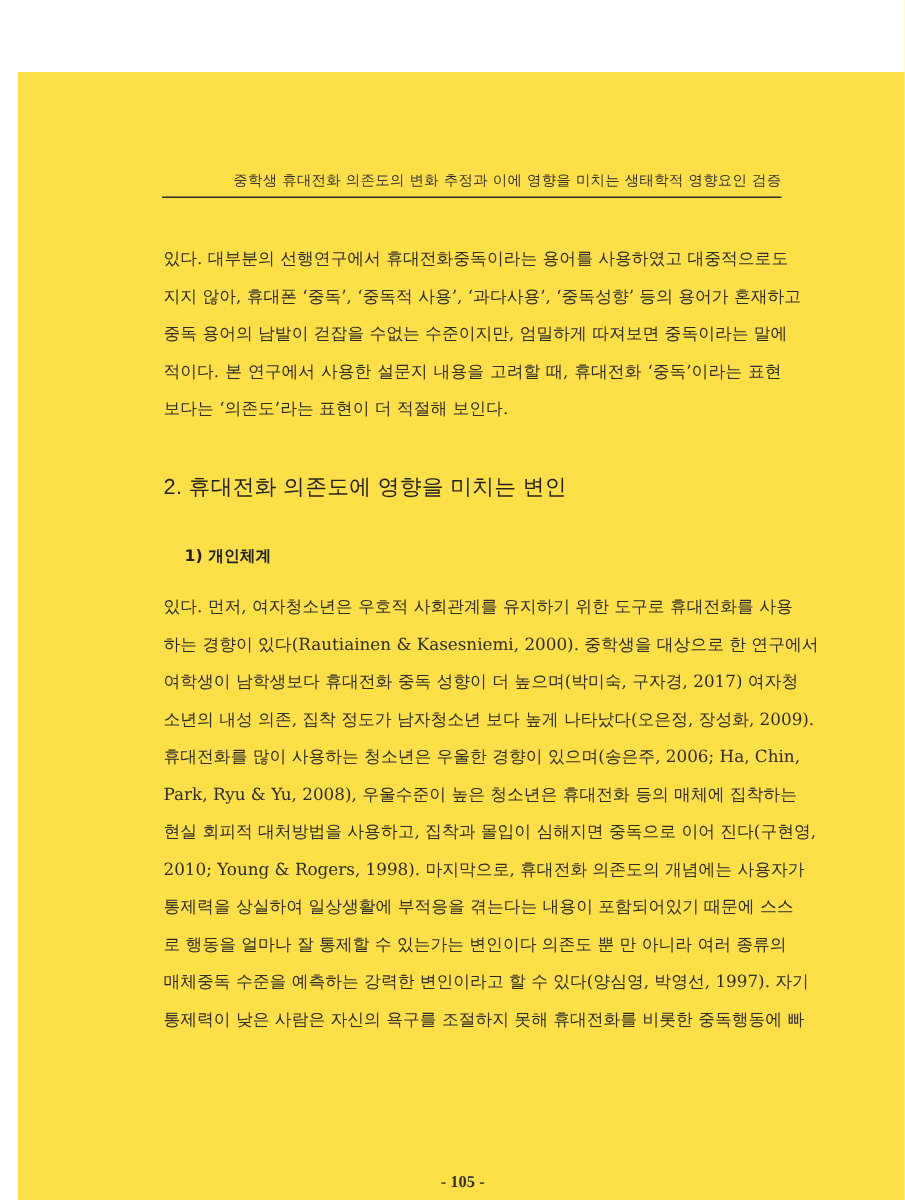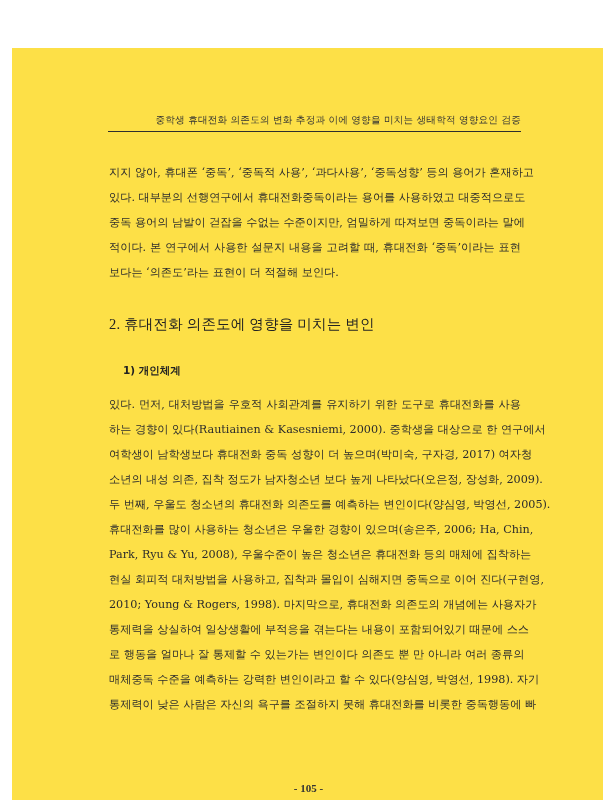--- a/index.html
+++ b/index.html
@@ -10,55 +10,54 @@
     text-align: right; font-size: 9.6px; letter-spacing: 0.2px; color: #333;
     border-bottom: 1.3px solid #2e2e2e; padding-bottom: 4px; white-space: nowrap; }
   .body-text { position: absolute; left: 97px; width: 412px; font-size: 11.2px; line-height: 25px;
     color: #2c2c2c; }
   .line { display: block; text-align: justify; text-align-last: justify; white-space: nowrap;
     height: 25px; overflow: visible; }
   .line.last { text-align-last: left; }
   .line.indent { padding-left: 12px; }
   .p1 { top: 112px; }
   .section-title { position: absolute; left: 97px; top: 267px; font-size: 14.5px;
-    font-family: Liberation Serif, serif; color: #222; letter-spacing: 0.2px; }
+    font-family: Liberation Sans, sans-serif; color: #222; letter-spacing: 0.2px; }
   .subsection-title { position: absolute; left: 111px; top: 316px; font-size: 10.5px; font-weight: bold;
     font-family: "DejaVu Sans", "Liberation Sans", sans-serif; color: #222; }
   .p2 { top: 344px; }
   .page-number { position: absolute; left: 0; width: 593px; top: 734px; text-align: center;
     font-size: 11px; font-family: Liberation Serif, serif; color: #333; font-weight: bold; }
 </style>
 </head>
 <body>
 
 <div class="page">
 
   <div class="running-header">중학생 휴대전화 의존도의 변화 추정과 이에 영향을 미치는 생태학적 영향요인 검증</div>
 
   <div class="body-text p1">
+    <span class="line">있다. 대부분의 선행연구에서 휴대전화중독이라는 용어를 사용하였고 대중적으로도</span>
     <span class="line">지지 않아, 휴대폰 ‘중독’, ‘중독적 사용’, ‘과다사용’, ‘중독성향’ 등의 용어가 혼재하고</span>
-    <span class="line">있다. 대부분의 선행연구에서 휴대전화중독이라는 용어를 사용하였고 대중적으로도</span>
     <span class="line">중독 용어의 남발이 걷잡을 수없는 수준이지만, 엄밀하게 따져보면 중독이라는 말에</span>
     <span class="line">적이다. 본 연구에서 사용한 설문지 내용을 고려할 때, 휴대전화 ‘중독’이라는 표현</span>
     <span class="line last">보다는 ‘의존도’라는 표현이 더 적절해 보인다.</span>
   </div>
 
   <div class="section-title">2. 휴대전화 의존도에 영향을 미치는 변인</div>
   <div class="subsection-title">1) 개인체계</div>
 
   <div class="body-text p2">
-    <span class="line">있다. 먼저, 대처방법을 우호적 사회관계를 유지하기 위한 도구로 휴대전화를 사용</span>
+    <span class="line">있다. 먼저, 여자청소년은 우호적 사회관계를 유지하기 위한 도구로 휴대전화를 사용</span>
     <span class="line">하는 경향이 있다(Rautiainen &amp; Kasesniemi, 2000). 중학생을 대상으로 한 연구에서</span>
     <span class="line">여학생이 남학생보다 휴대전화 중독 성향이 더 높으며(박미숙, 구자경, 2017) 여자청</span>
     <span class="line">소년의 내성 의존, 집착 정도가 남자청소년 보다 높게 나타났다(오은정, 장성화, 2009).</span>
-    <span class="line">두 번째, 우울도 청소년의 휴대전화 의존도를 예측하는 변인이다(양심영, 박영선, 2005).</span>
     <span class="line">휴대전화를 많이 사용하는 청소년은 우울한 경향이 있으며(송은주, 2006; Ha, Chin,</span>
     <span class="line">Park, Ryu &amp; Yu, 2008), 우울수준이 높은 청소년은 휴대전화 등의 매체에 집착하는</span>
     <span class="line">현실 회피적 대처방법을 사용하고, 집착과 몰입이 심해지면 중독으로 이어 진다(구현영,</span>
     <span class="line">2010; Young &amp; Rogers, 1998). 마지막으로, 휴대전화 의존도의 개념에는 사용자가</span>
     <span class="line">통제력을 상실하여 일상생활에 부적응을 겪는다는 내용이 포함되어있기 때문에 스스</span>
     <span class="line">로 행동을 얼마나 잘 통제할 수 있는가는 변인이다 의존도 뿐 만 아니라 여러 종류의</span>
-    <span class="line">매체중독 수준을 예측하는 강력한 변인이라고 할 수 있다(양심영, 박영선, 1998). 자기</span>
+    <span class="line">매체중독 수준을 예측하는 강력한 변인이라고 할 수 있다(양심영, 박영선, 1997). 자기</span>
     <span class="line">통제력이 낮은 사람은 자신의 욕구를 조절하지 못해 휴대전화를 비롯한 중독행동에 빠</span>
   </div>
 
   <div class="page-number">- 105 -</div>
 </div>
 
 </body></html>

